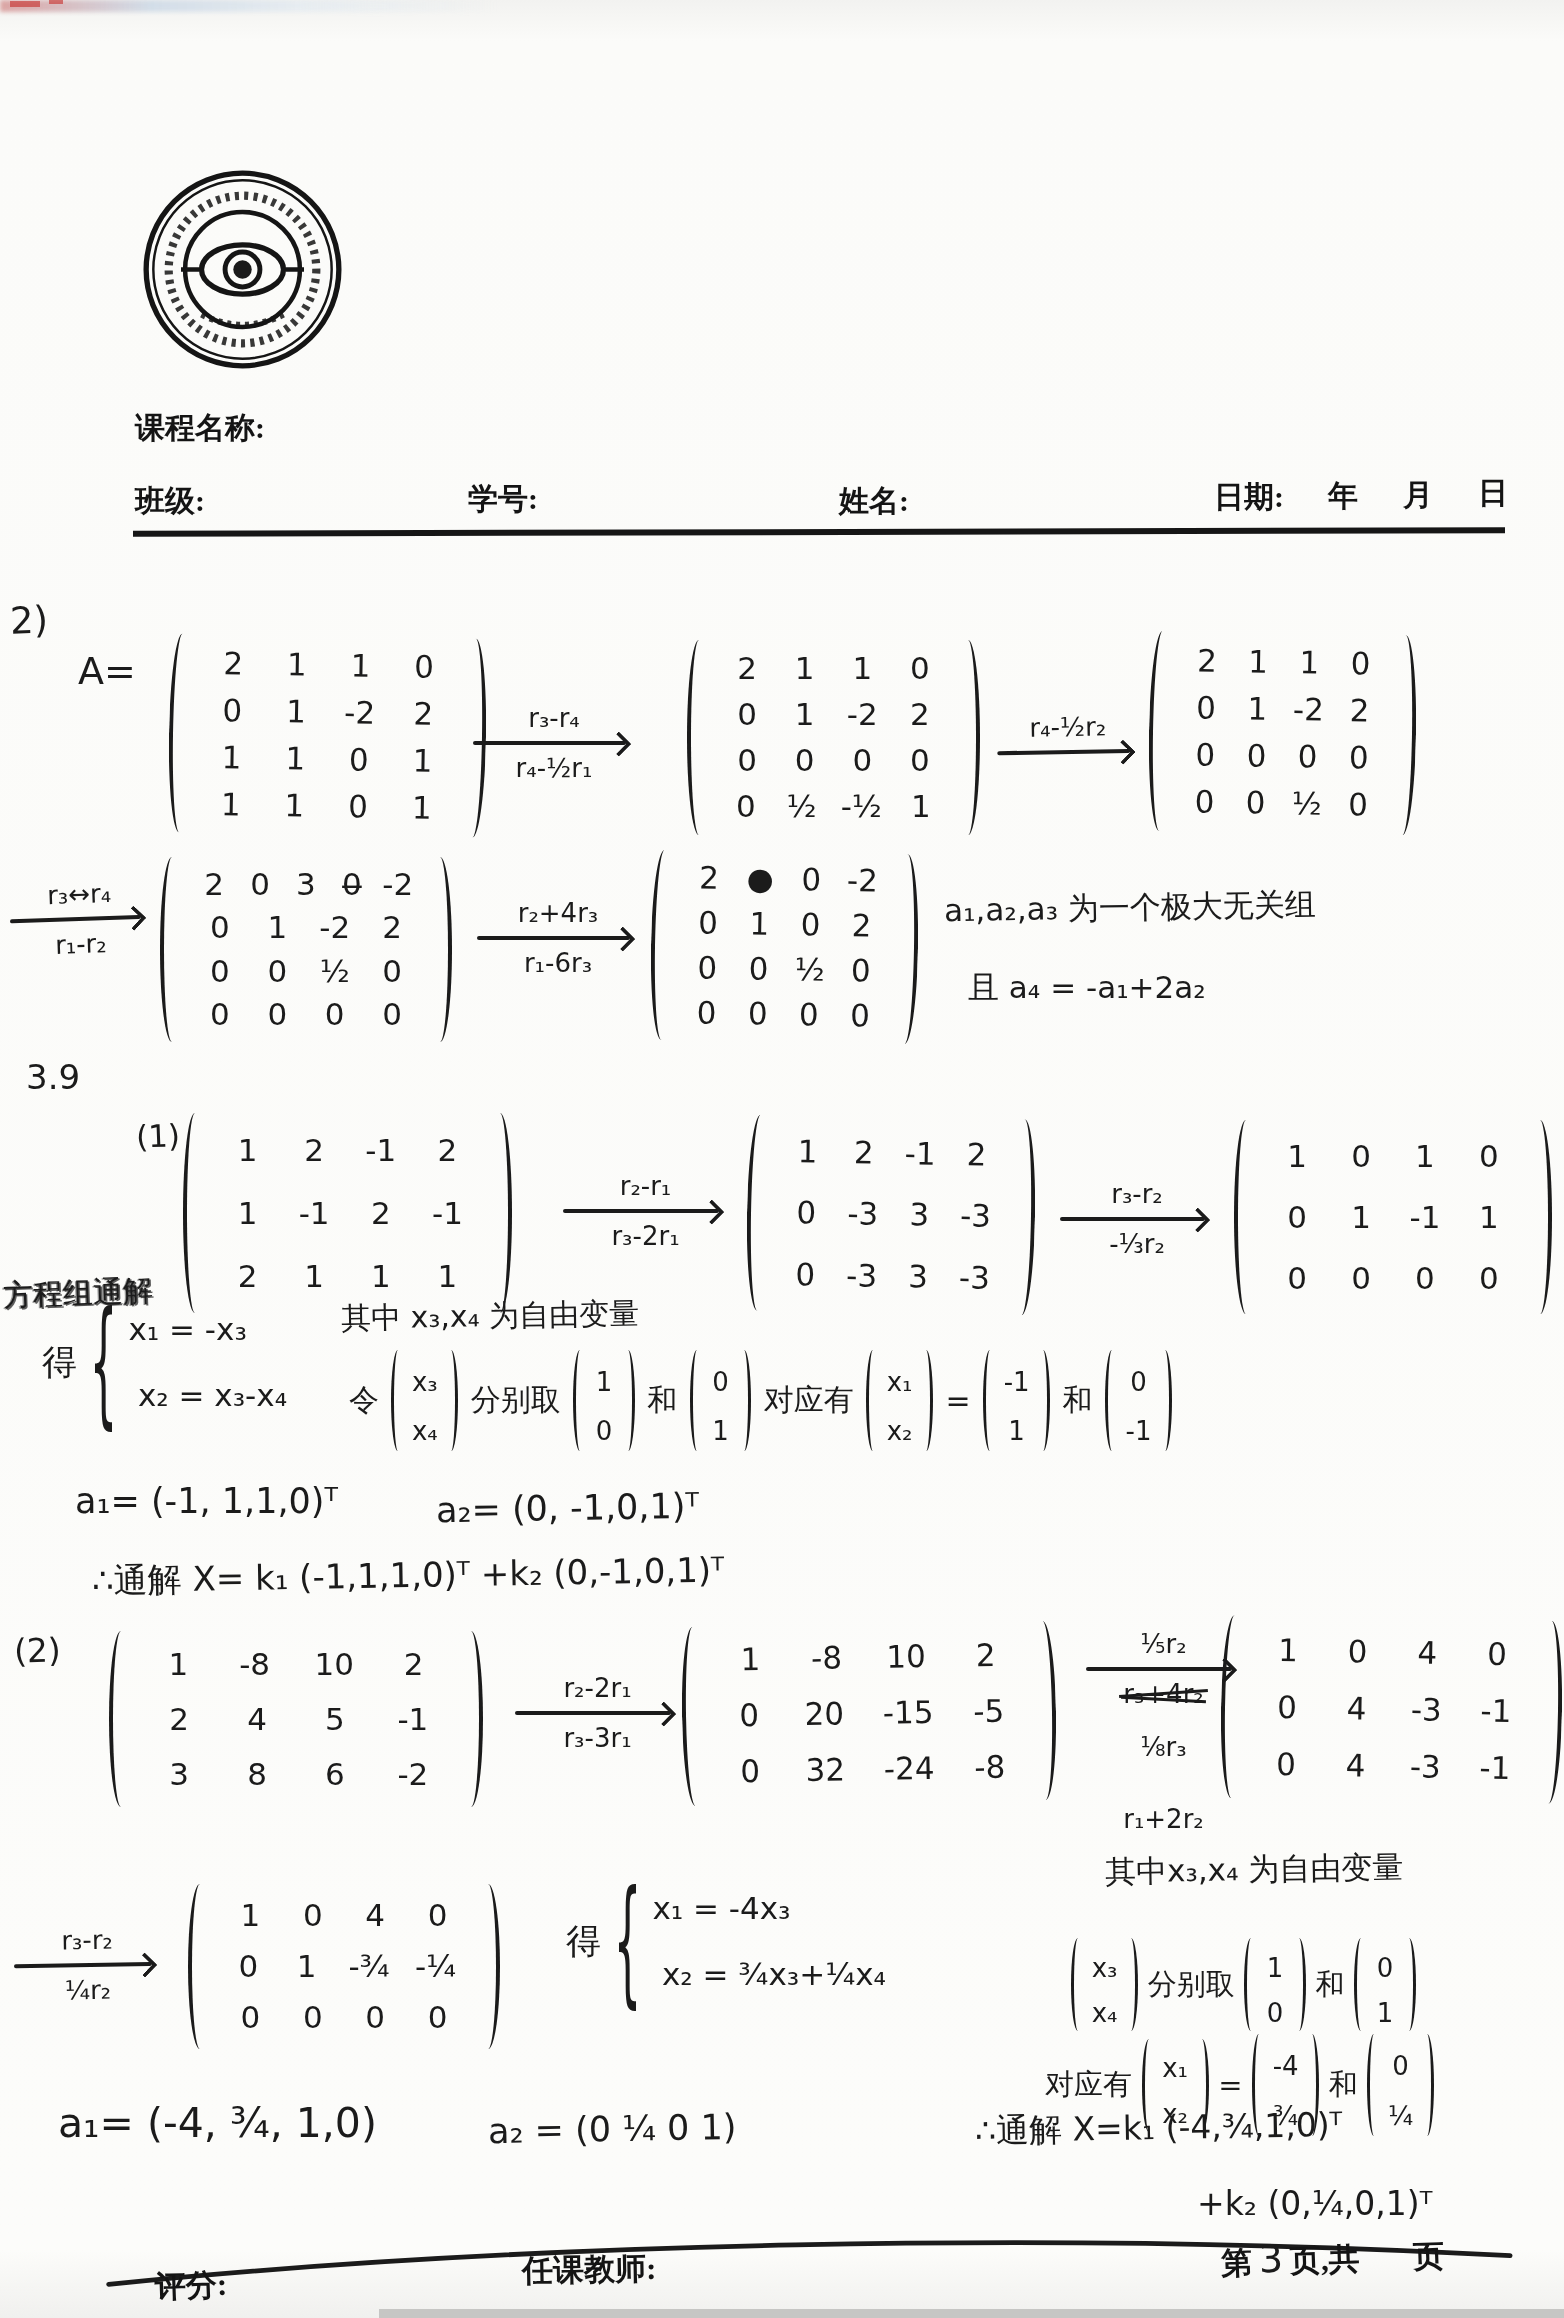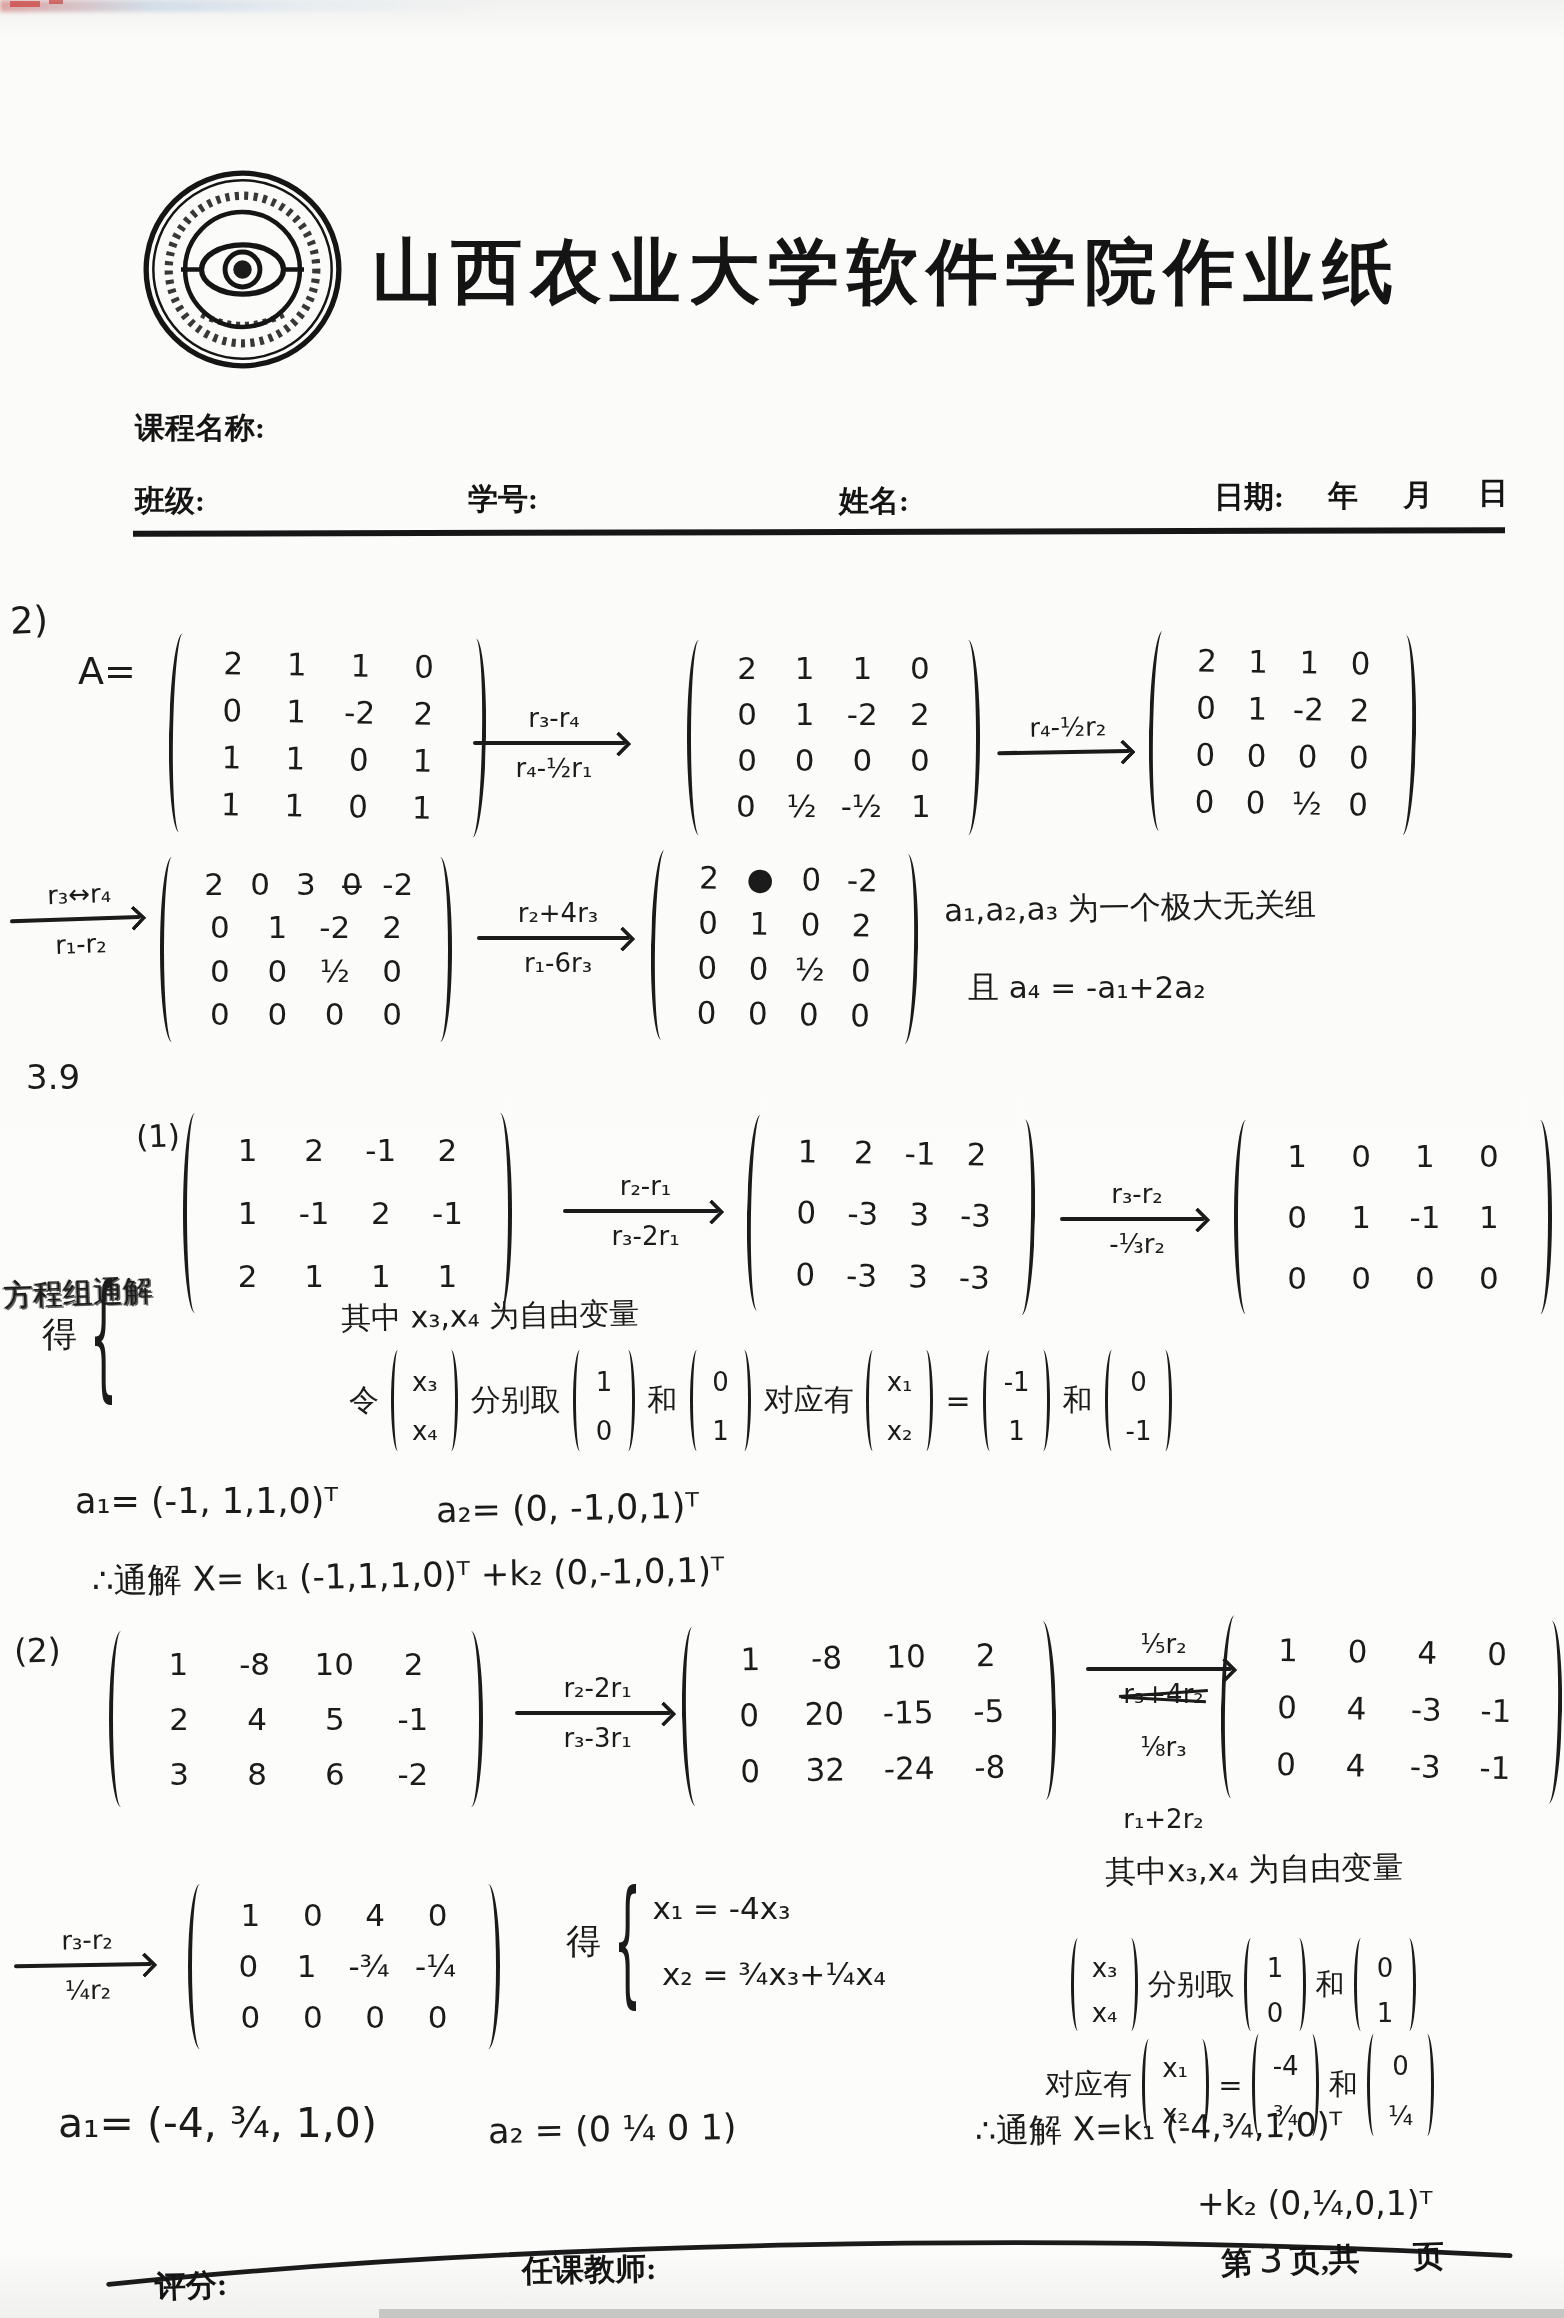--- a/index.html
+++ b/index.html
@@ -69,21 +69,20 @@
     <circle cx="50" cy="50" r="43.5" fill="none" stroke="#151515" stroke-width="1.2"></circle>
     <circle cx="50" cy="50" r="36" fill="none" stroke="#151515" stroke-width="4" stroke-dasharray="2 2.6" opacity="0.85"></circle>
     <circle cx="50" cy="50" r="28" fill="none" stroke="#151515" stroke-width="2.2"></circle>
     <ellipse cx="50" cy="50" rx="20" ry="12" fill="none" stroke="#151515" stroke-width="2.6"></ellipse>
     <circle cx="50" cy="50" r="8.5" fill="none" stroke="#151515" stroke-width="2.4"></circle>
     <circle cx="50" cy="50" r="4.5" fill="#1b1b1b"></circle>
     <line x1="20" y1="50" x2="29" y2="50" stroke="#151515" stroke-width="2.2"></line>
     <line x1="71" y1="50" x2="80" y2="50" stroke="#151515" stroke-width="2.2"></line>
     <path d="M30,72 Q50,82 70,72" fill="none" stroke="#151515" stroke-width="3" stroke-dasharray="2 2.4" opacity="0.85"></path>
   </svg>
-  <div class="abs print" style="left:372px;top:225px;font-size:71px;letter-spacing:8.2px;white-space:nowrap;">山西农业大学软件学院作业纸</div>
 
   <span class="abs print" style="left:135px;top:408px;font-size:30px;">课程名称:</span>
   <span class="abs print" style="left:135px;top:481px;font-size:30px;">班级:</span>
   <span class="abs print" style="left:468px;top:479px;font-size:30px;">学号:</span>
   <span class="abs print" style="left:839px;top:481px;font-size:30px;">姓名:</span>
   <span class="abs print" style="left:1214px;top:477px;font-size:30px;">日期:</span>
   <span class="abs print" style="left:1328px;top:476px;font-size:30px;">年</span>
   <span class="abs print" style="left:1403px;top:475px;font-size:30px;">月</span>
   <span class="abs print" style="left:1478px;top:473px;font-size:30px;">日</span>
   <div class="rule" style="left:133px;top:529px;width:1372px;height:5.5px;transform:rotate(-0.15deg);"></div>
@@ -357,20 +356,24 @@
         </div>
       </div>
       <div class="p r"></div>
     </div>
 
   <span class="abs hw messy rot-2" style="left:3.4px;top:1273px;font-size:30px;">方程组通解</span>
 
   <div class="system hw" style="left:42px;top:1311px;">
     <span class="dlabel">得</span>
     <span class="brace"></span>
+    <div class="eqs">
+      <span>x₁ = -x₃</span>
+      <span>x₂ = x₃-x₄</span>
+    </div>
   </div>
 
   <span class="abs hw rot-1" style="left:341px;top:1296px;font-size:30px;white-space:nowrap;">其中 x₃,x₄ 为自由变量</span>
 
   <div class="mathline hw" style="left:349px;top:1350px;">
     <span>令</span>
     <span class="vec">
         <div class="p l"></div>
         <div class="grid">
           <div class="row">

